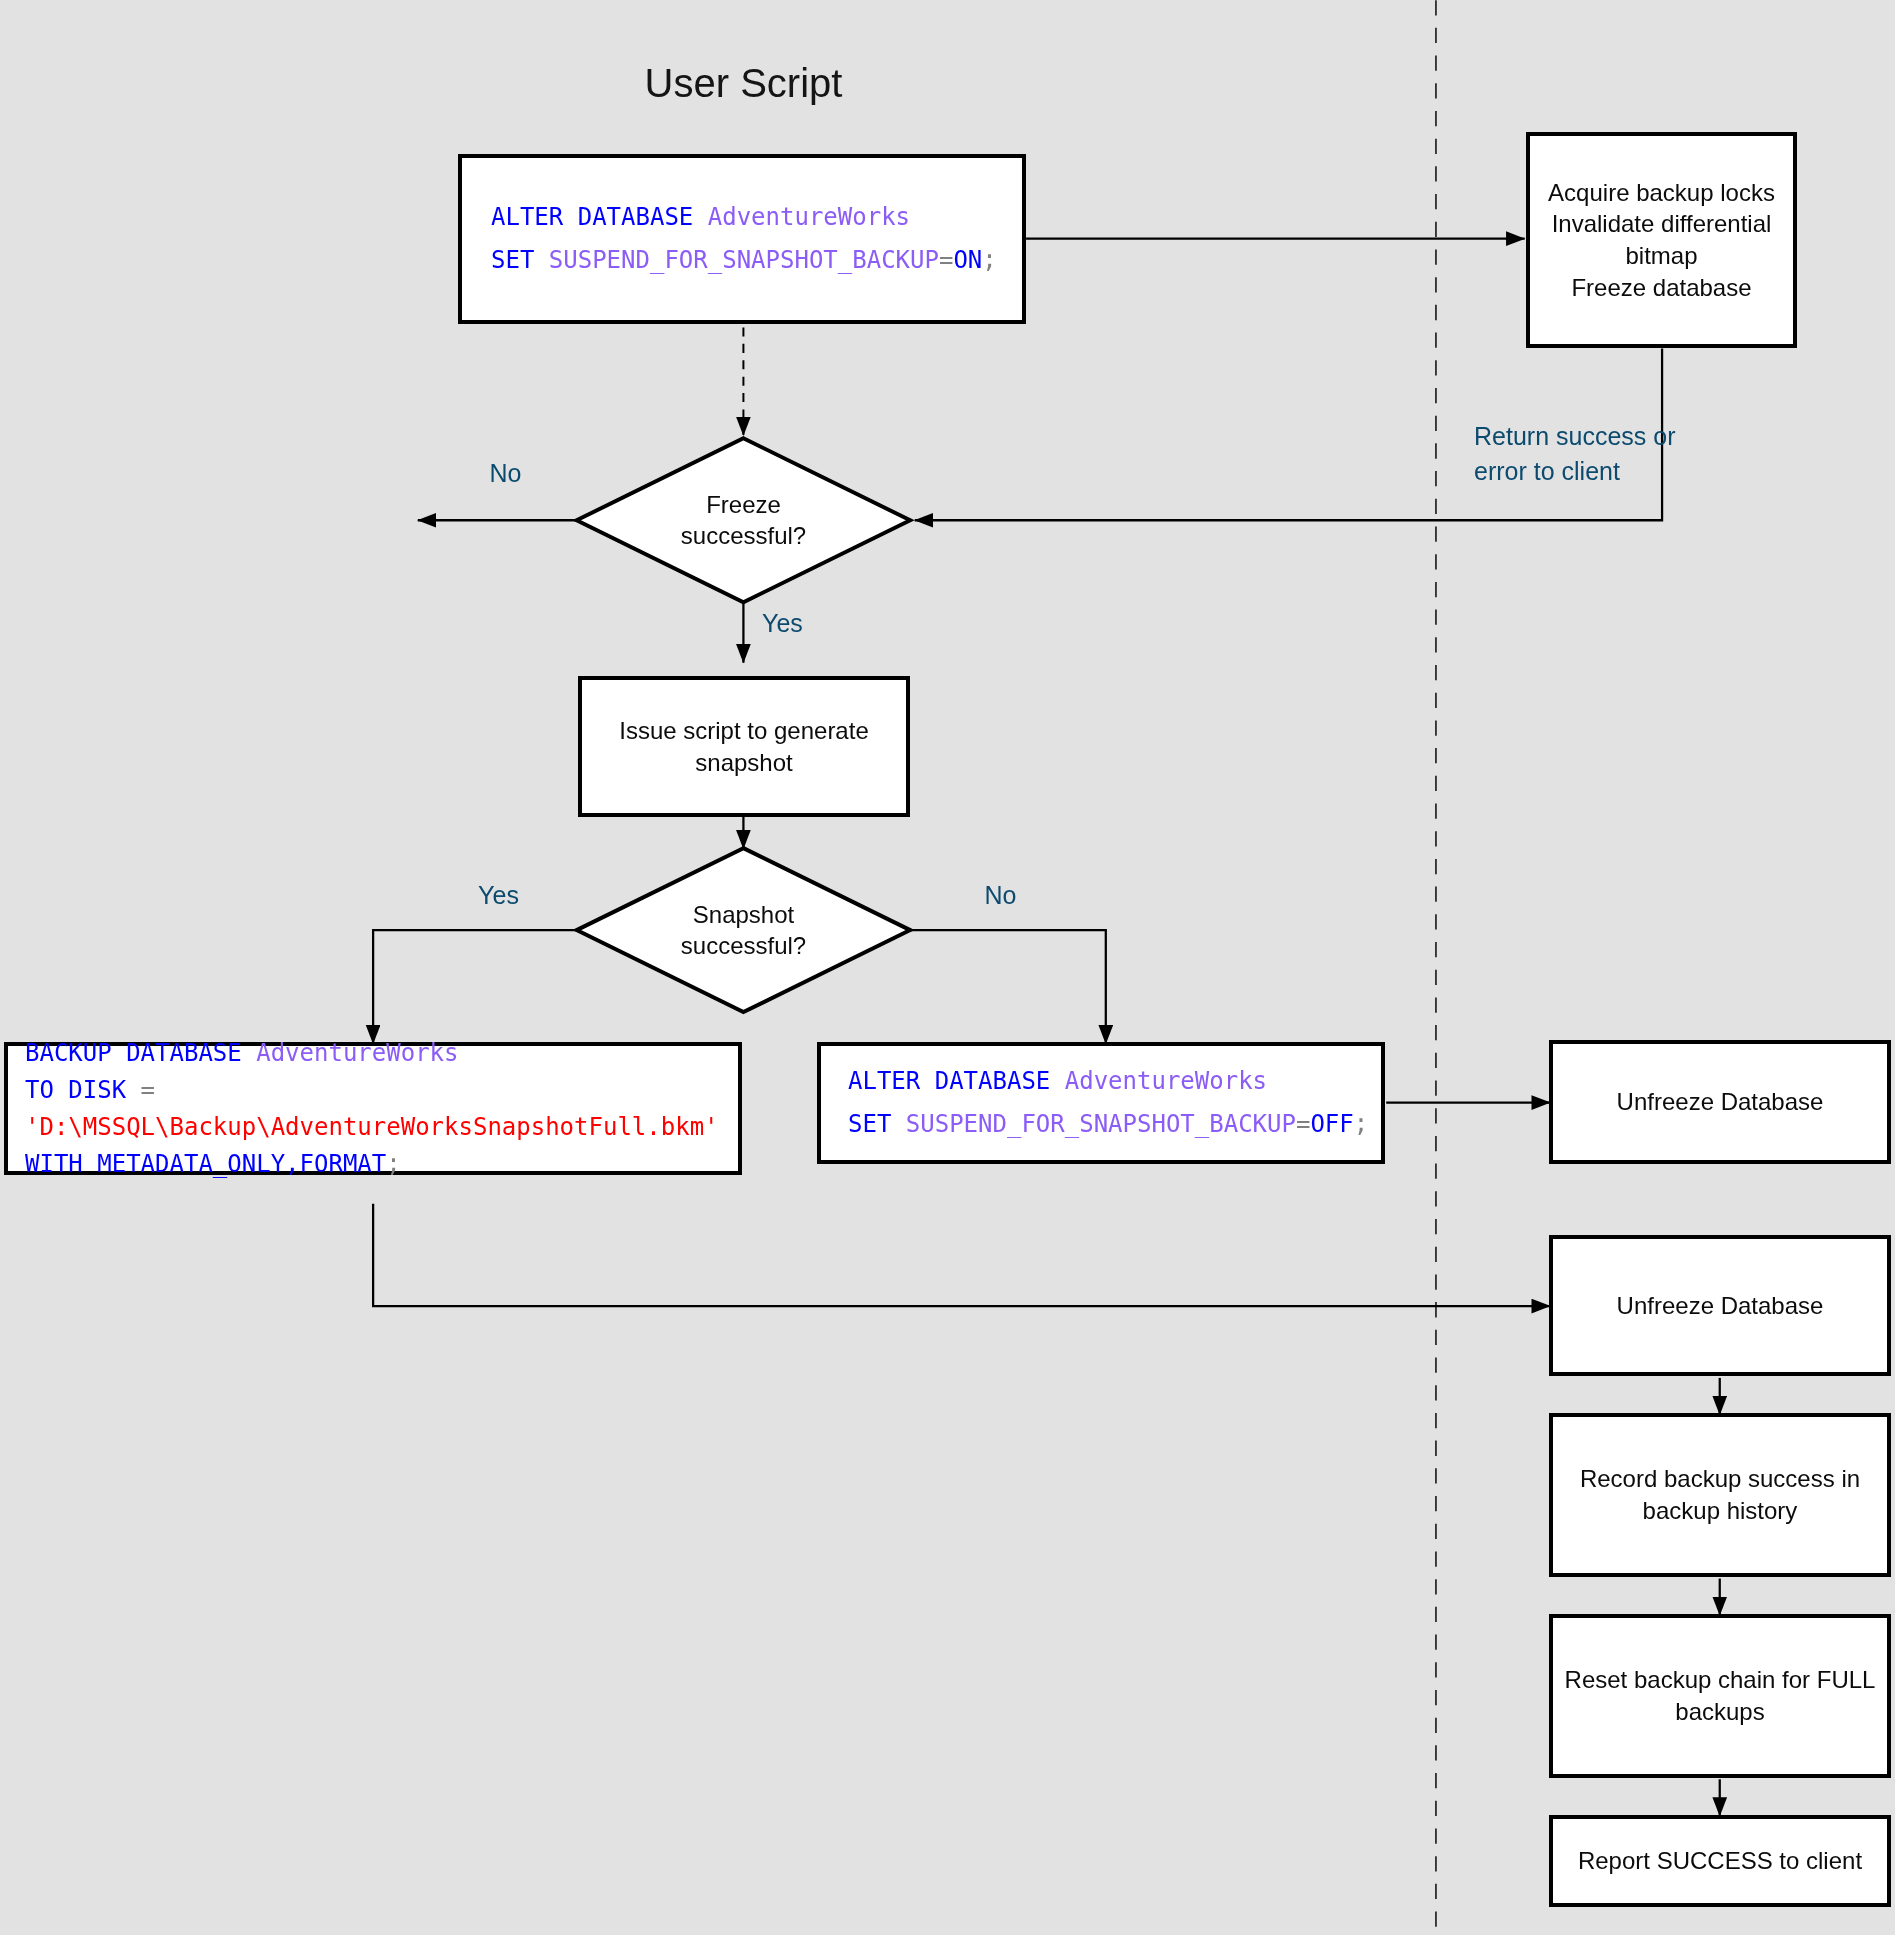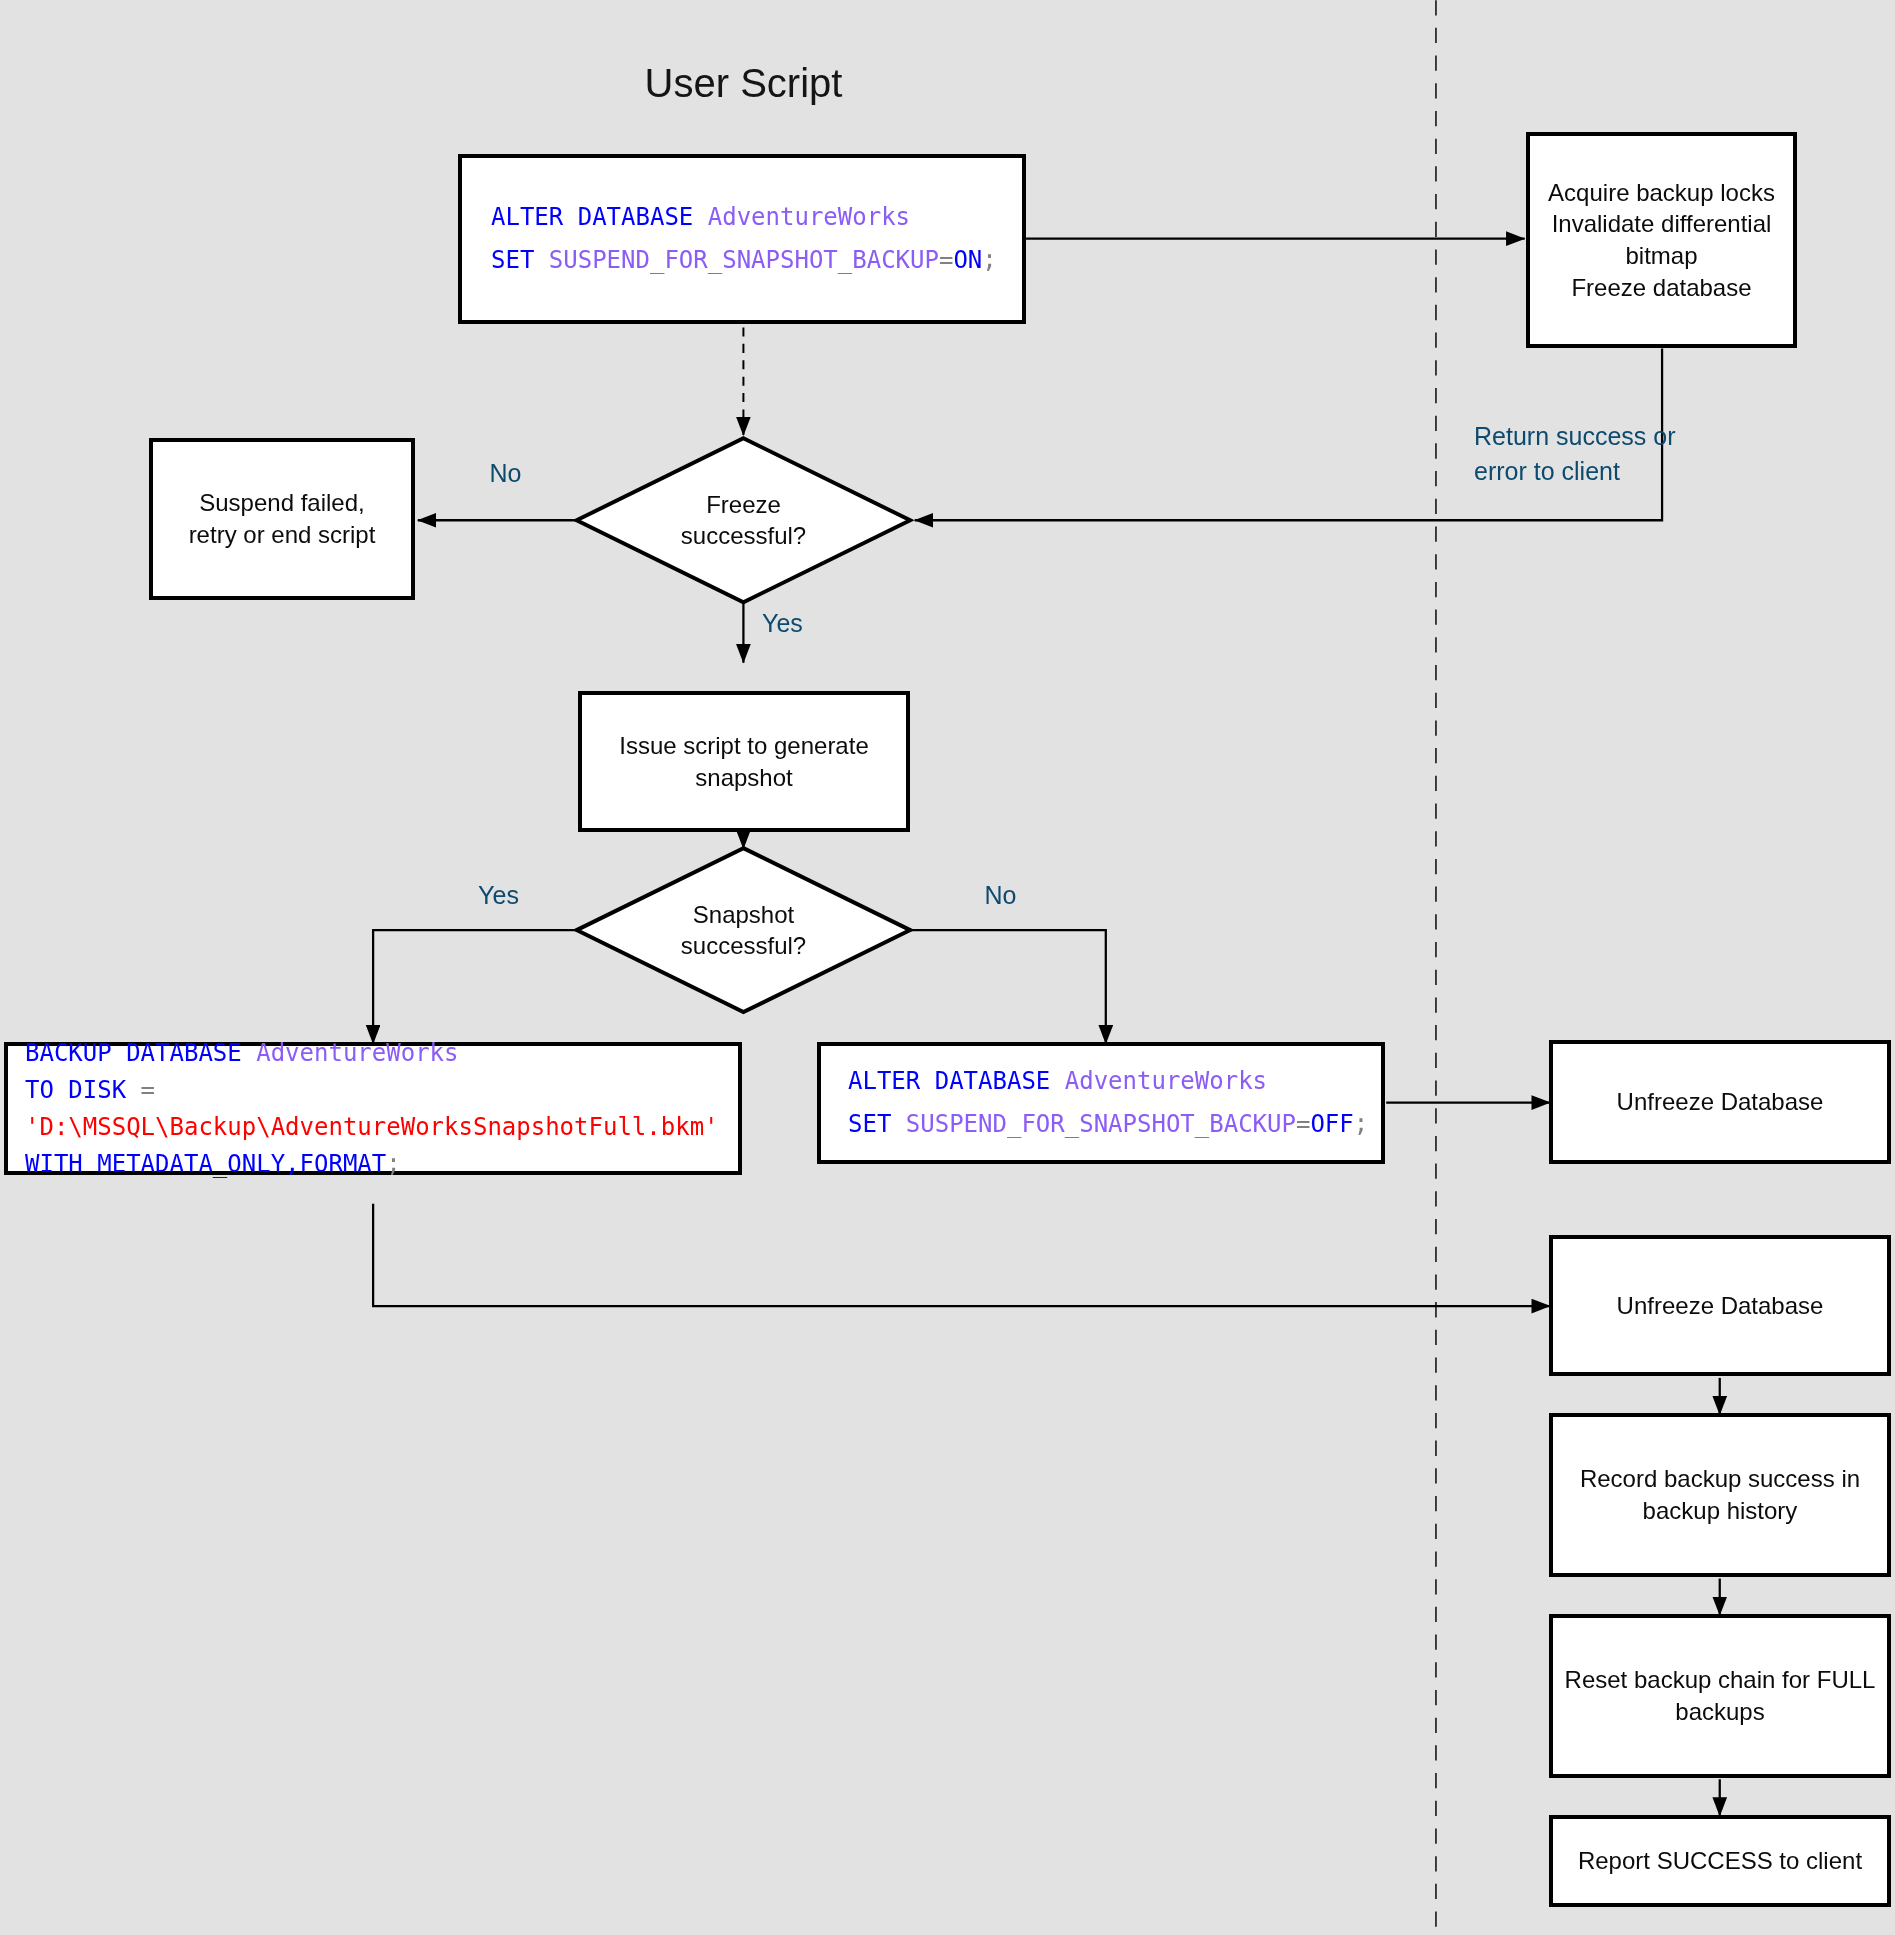--- a/index.html
+++ b/index.html
@@ -93,26 +93,22 @@
 
   <div class="edge-label left-align" style="left:1474px;top:419px;width:271px;line-height:35px;">Return success or
 error to client</div>
 
   <div class="diamond-label lines" style="left:619px;top:475px;width:249px;height:90px;">Freeze
 successful?</div>
 
   <div class="edge-label" style="left:477px;top:459px;width:57px;">No</div>
   <div class="edge-label left-align" style="left:762px;top:609px;width:85px;">Yes</div>
 
-  <div class="box" style="left:149px;top:438px;width:266px;height:162px;">
-    <div class="lines">Suspend failed,
-retry or end script</div>
-  </div>
 
-  <div class="box" style="left:578px;top:691px;width:332px;height:141px;">
+  <div class="box" style="left:578px;top:676px;width:332px;height:141px;">
     <div class="lines">Issue script to generate
 snapshot</div>
   </div>
 
   <div class="diamond-label lines" style="left:619px;top:885px;width:249px;height:90px;">Snapshot
 successful?</div>
 
   <div class="edge-label" style="left:459px;top:881px;width:79px;">Yes</div>
   <div class="edge-label" style="left:961px;top:881px;width:79px;">No</div>
 

